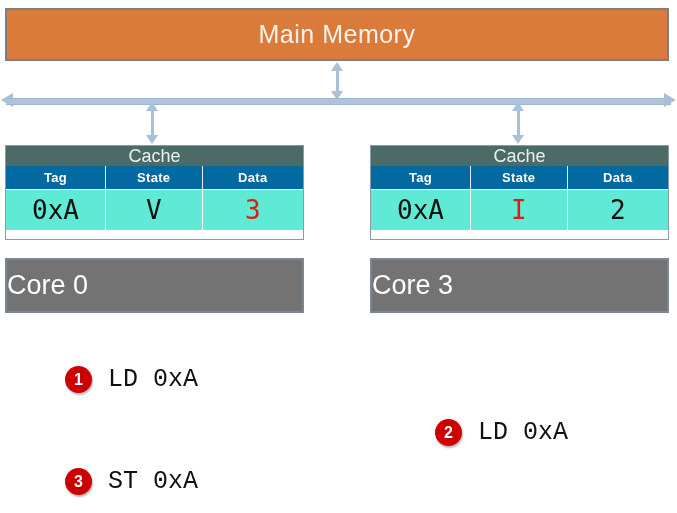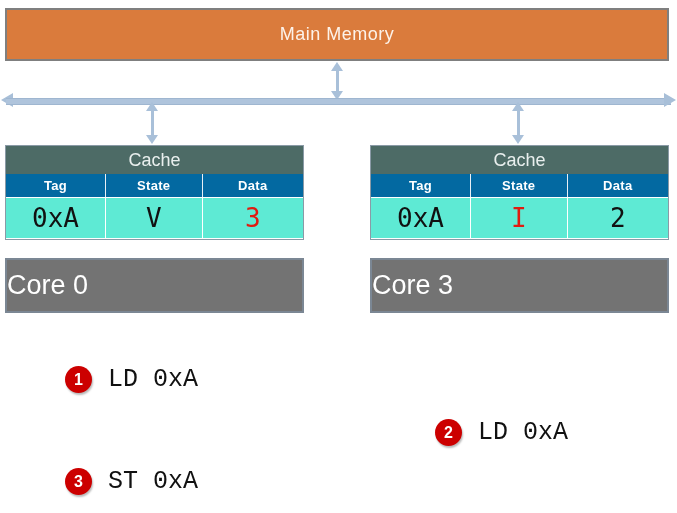--- a/index.html
+++ b/index.html
@@ -27,21 +27,21 @@
     width: 664px; height: 53px;
     box-sizing: border-box;
     background: #DA7B3C;
     border: 2px solid #7F7F7F;
     display: flex;
     align-items: center;
     justify-content: center;
   }
   .main-memory .label {
     color: #FDF3EA;
-    font-size: 18px;
+    font-size: 25px;
     letter-spacing: 0.5px;
   }
 
   
   .bus-line {
     position: absolute;
     left: 6px; top: 98px;
     width: 665px; height: 5px;
     background: #AFC4DC;
     border-top: 1px solid #9FB6D0;
@@ -104,21 +104,21 @@
   .cache-block {
     position: absolute;
     box-sizing: border-box;
     border: 1px solid #8A9AA6;
     background: #ffffff;
   }
   .cache-block.left  { left: 5px;   top: 145px; width: 299px; height: 95px; }
   .cache-block.right { left: 370px; top: 145px; width: 299px; height: 95px; }
 
   .cache-title {
-    height: 28px;
+    height: 20px;
     background: #4D6B66;
     color: #E9EFEE;
     font-size: 18px;
     display: flex;
     align-items: center;
     justify-content: center;
     box-sizing: border-box;
   }
   .cache-table {
     width: 100%;

